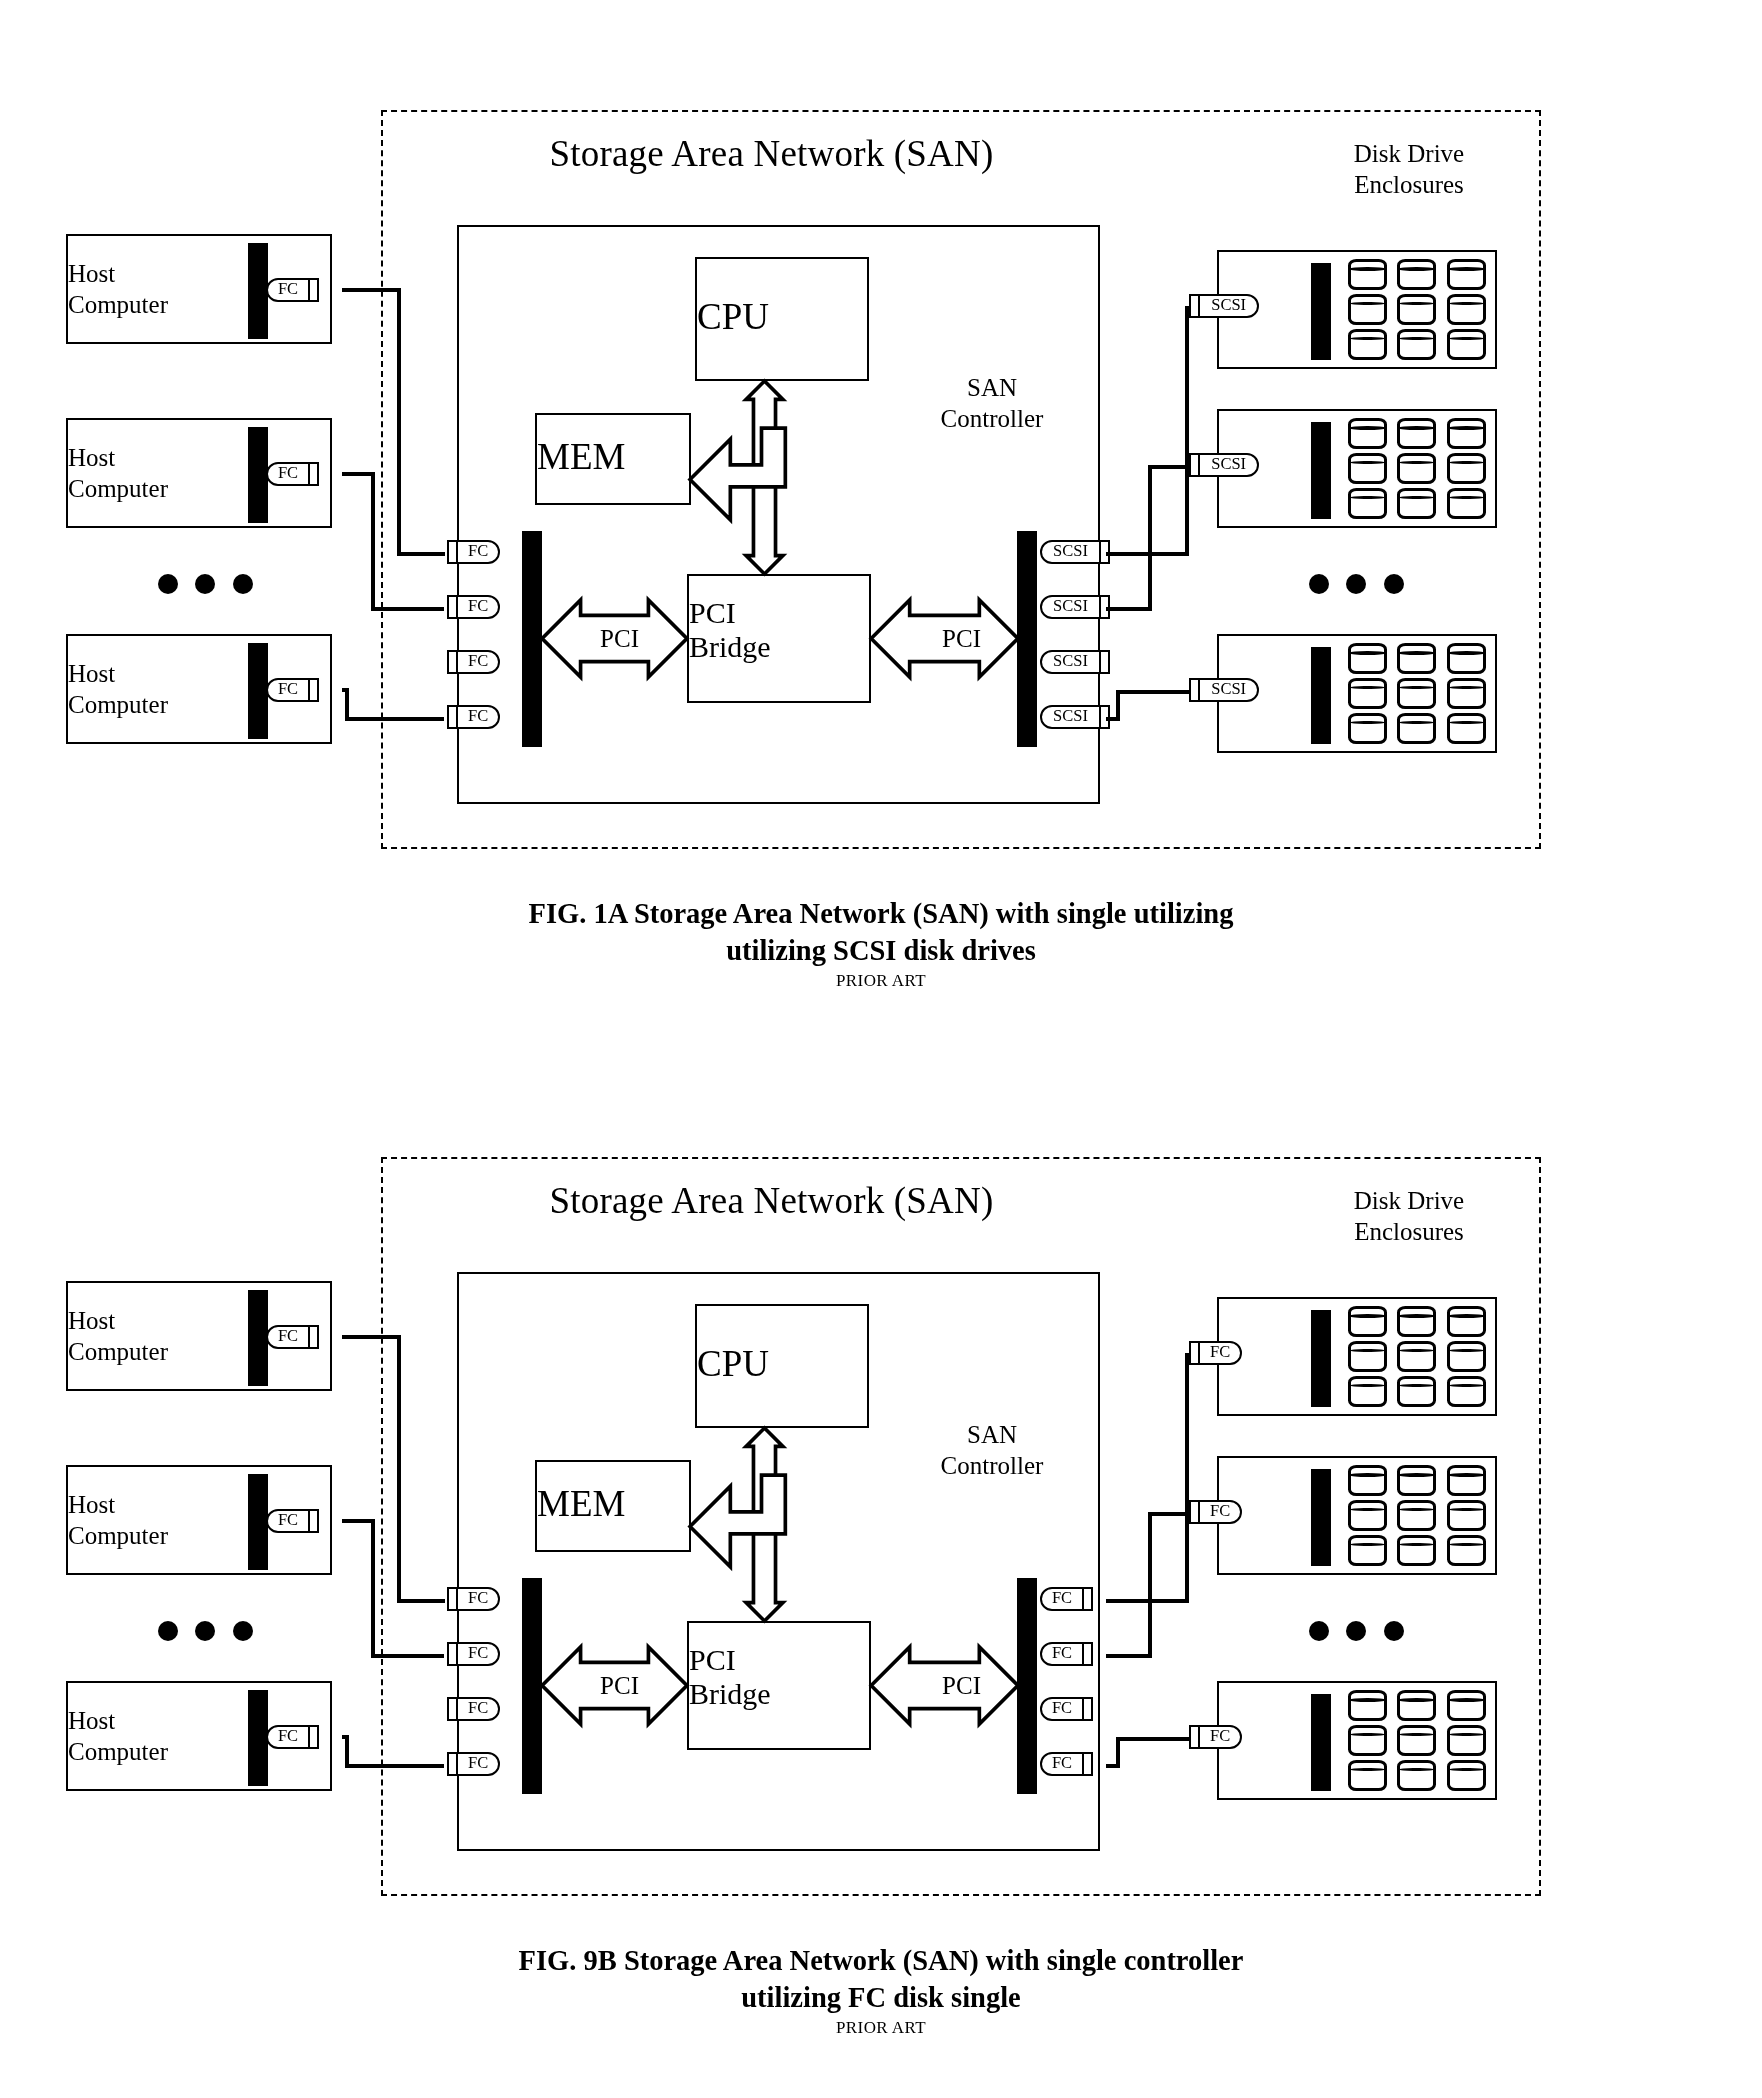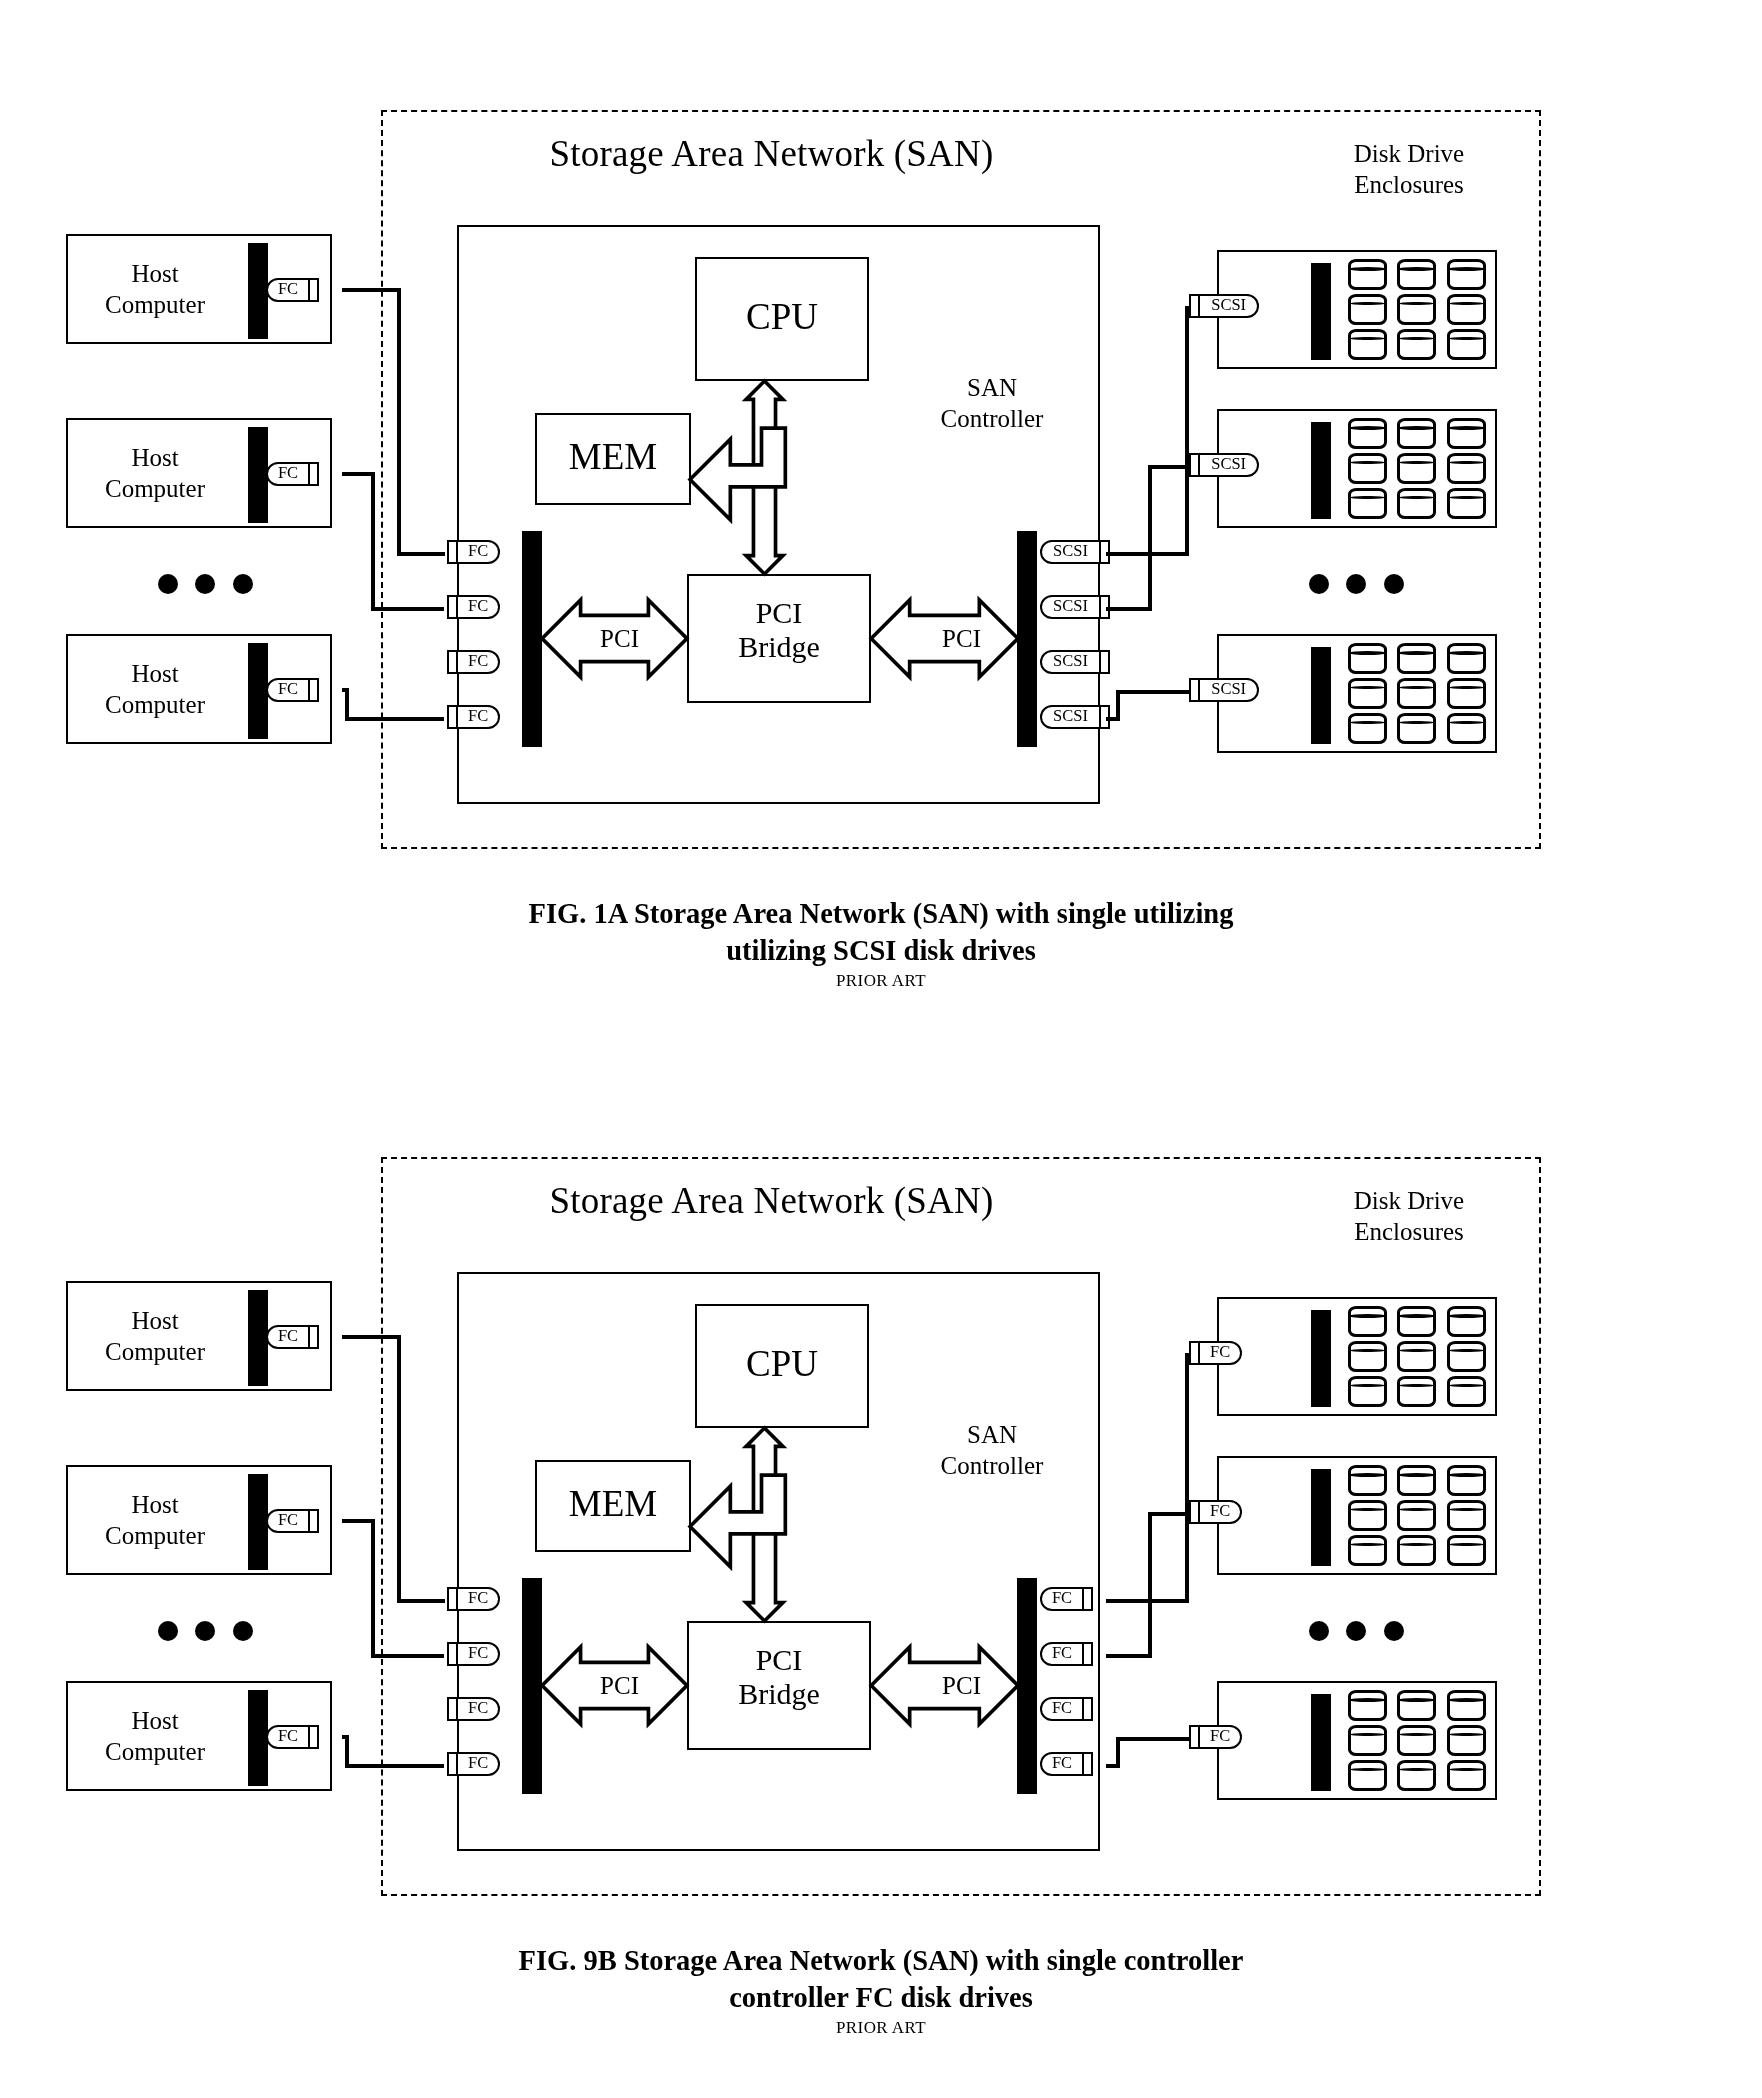--- a/index.html
+++ b/index.html
@@ -23,21 +23,21 @@
   }
   
   .box {
     position:absolute;
     border:2.8px solid #000;
     background:#fff;
   }
   .box-label {
     position:absolute;
     width:100%;
-    text-align:center;
+    text-align:left;
     line-height:1.12;
   }
   .plain-text { position:absolute; text-align:center; line-height:1.15; }
 
   .san-title { font-size:37px; letter-spacing:0.2px; }
   .dde-title { font-size:25px; font-weight:400; line-height:1.25; }
   .san-ctl-title { font-size:25px; line-height:1.25; }
   .host-label { font-size:25px; line-height:1.25; }
   .cpu-label { font-size:37px; }
   .mem-label { font-size:37px; }
@@ -446,17 +446,17 @@
     <div class="w wv" style="left: 1185px; top: 306px; height: 250px;"></div>
     <div class="w wh" style="left: 1185px; top: 306px; width: 4.6px;"></div>
     <div class="w wh" style="left: 1106px; top: 607px; width: 42px;"></div>
     <div class="w wv" style="left: 1148px; top: 465px; height: 146px;"></div>
     <div class="w wh" style="left: 1148px; top: 465px; width: 41px;"></div>
     <div class="w wh" style="left: 1106px; top: 717px; width: 10px;"></div>
     <div class="w wv" style="left: 1116px; top: 690px; height: 31px;"></div>
     <div class="w wh" style="left: 1116px; top: 690px; width: 73px;"></div>
     <div class="caption" style="top: 895px;">
       <div class="cap-l1">FIG. 9B Storage Area Network (SAN) with single controller</div>
-      <div class="cap-l2">controller FC disk drives</div>
+      <div class="cap-l2">utilizing FC disk single</div>
       <div class="cap-l3">PRIOR ART</div>
     </div>
   </div>
 
 
 </body></html>

